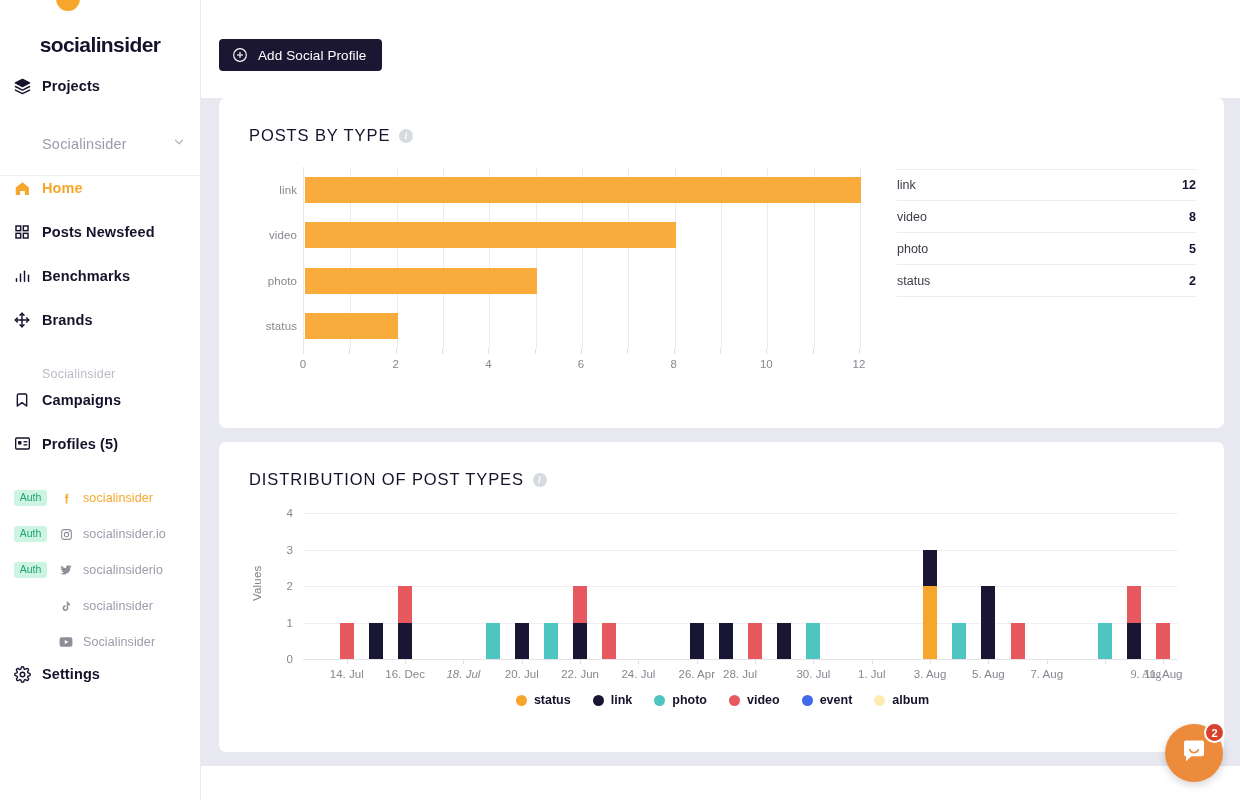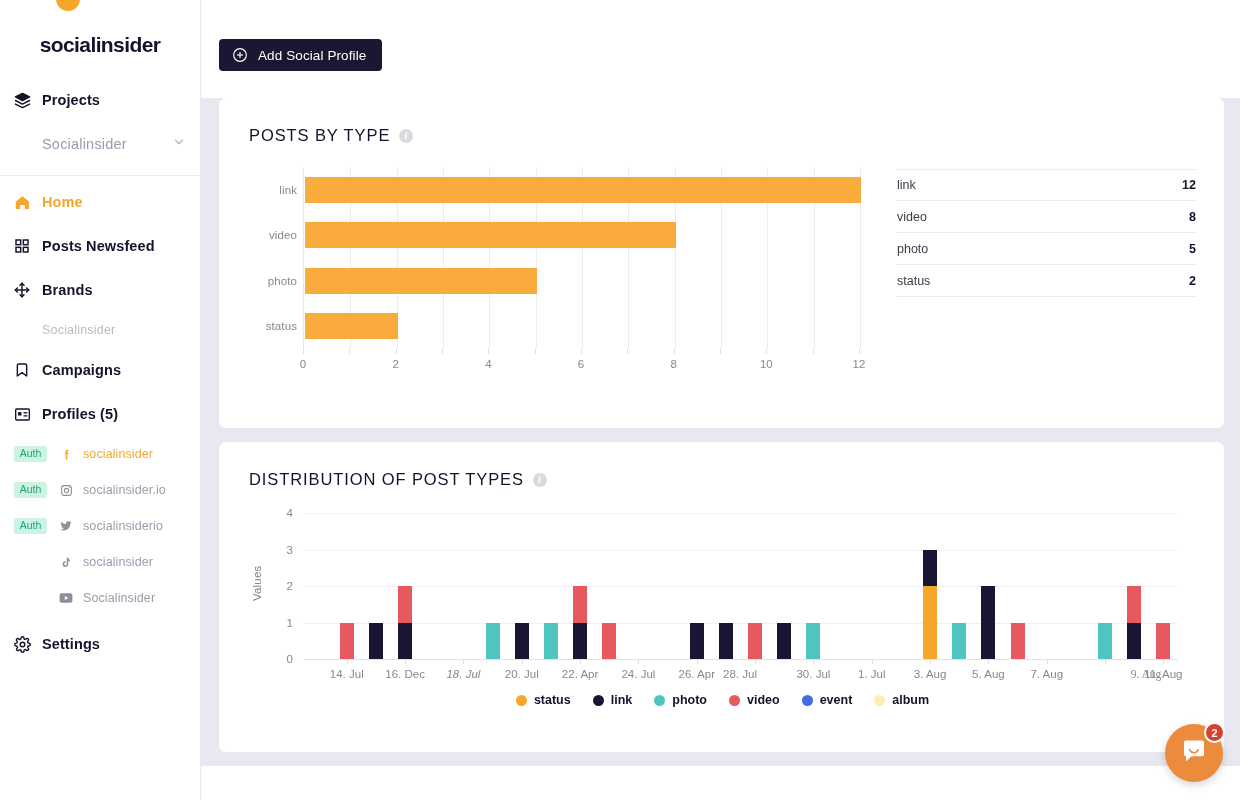--- a/index.html
+++ b/index.html
@@ -31,21 +31,21 @@
     width: 24px; height: 24px; border-radius: 50%;
     background: #f6a72b;
   }
   .logo-dot:before, .logo-dot:after {
     content: ""; position: absolute; width: 3px; height: 3px; border-radius: 50%;
     background: #15132b; top: 8px;
   }
   .logo-dot:before { left: 7px; }
   .logo-dot:after { left: 14px; }
   .nav-item {
-    display: flex; align-items: center; height: 44px;
+    display: flex; align-items: flex-start; height: 44px;
     padding-left: 14px; cursor: pointer; position: relative;
   }
   .nav-ic {
     width: 28px; flex: 0 0 28px; display: flex; align-items: center; justify-content: flex-start;
     color: #15132b;
   }
   .nav-ic svg { display: block; }
   .nav-label {
     font-size: 14.5px; color: #15132b; font-weight: bold; letter-spacing: .1px;
   }
@@ -240,20 +240,31 @@
         <svg width="16" height="16" viewBox="0 0 24 24" fill="none" stroke="currentColor" stroke-width="2.2">
             <rect x="3" y="3" width="7" height="7"></rect>
             <rect x="14" y="3" width="7" height="7"></rect>
             <rect x="3" y="14" width="7" height="7"></rect>
             <rect x="14" y="14" width="7" height="7"></rect>
           </svg>
       </span>
       <span class="nav-label">Posts Newsfeed</span>
     </div>
 
+    <div class="nav-item">
+      <span class="nav-ic">
+        <svg width="17" height="16" viewBox="0 0 24 24" fill="none" stroke="currentColor" stroke-width="2.2" stroke-linecap="round">
+            <line x1="3" y1="20" x2="3" y2="16"></line>
+            <line x1="9" y1="20" x2="9" y2="9"></line>
+            <line x1="15" y1="20" x2="15" y2="5"></line>
+            <line x1="21" y1="20" x2="21" y2="11"></line>
+          </svg>
+      </span>
+      <span class="nav-label">Benchmarks</span>
+    </div>
 
     <div class="nav-item">
       <span class="nav-ic">
         <svg width="16" height="16" viewBox="0 0 24 24" fill="none" stroke="currentColor" stroke-width="2.2" stroke-linecap="round" stroke-linejoin="round">
             <polyline points="5 9 2 12 5 15"></polyline>
             <polyline points="9 5 12 2 15 5"></polyline>
             <polyline points="15 19 12 22 9 19"></polyline>
             <polyline points="19 9 22 12 19 15"></polyline>
             <line x1="2" y1="12" x2="22" y2="12"></line>
             <line x1="12" y1="2" x2="12" y2="22"></line>
@@ -527,21 +538,21 @@
         <div class="dc-xaxis" id="dcX">
             <div class="dc-xtick" style="left: 43.75px;"></div>
             <div class="dc-xlab" style="left: 43.75px;">14. Jul</div>
             <div class="dc-xtick" style="left: 102.083px;"></div>
             <div class="dc-xlab" style="left: 102.083px;">16. Dec</div>
             <div class="dc-xtick" style="left: 160.417px;"></div>
             <div class="dc-xlab" style="left: 160.417px; font-style: italic;">18. Jul</div>
             <div class="dc-xtick" style="left: 218.75px;"></div>
             <div class="dc-xlab" style="left: 218.75px;">20. Jul</div>
             <div class="dc-xtick" style="left: 277.083px;"></div>
-            <div class="dc-xlab" style="left: 277.083px;">22. Apr</div>
+            <div class="dc-xlab" style="left: 277.083px;">22. Jun</div>
             <div class="dc-xtick" style="left: 335.417px;"></div>
             <div class="dc-xlab" style="left: 335.417px;">24. Jul</div>
             <div class="dc-xtick" style="left: 393.75px;"></div>
             <div class="dc-xlab" style="left: 393.75px;">26. Apr</div>
             <div class="dc-xtick" style="left: 452.083px;"></div>
             <div class="dc-xlab" style="left: 437px;">28. Jul</div>
             <div class="dc-xtick" style="left: 510.417px;"></div>
             <div class="dc-xlab" style="left: 510.417px;">30. Jul</div>
             <div class="dc-xtick" style="left: 568.75px;"></div>
             <div class="dc-xlab" style="left: 568.75px;">1. Jul</div>

